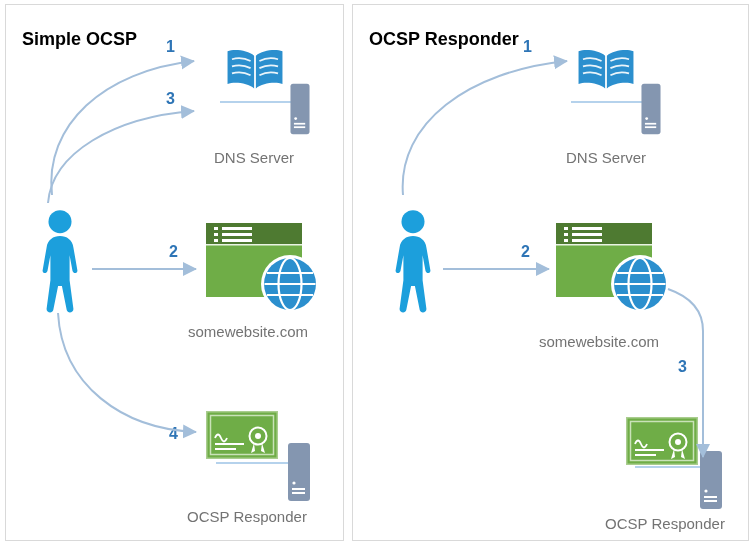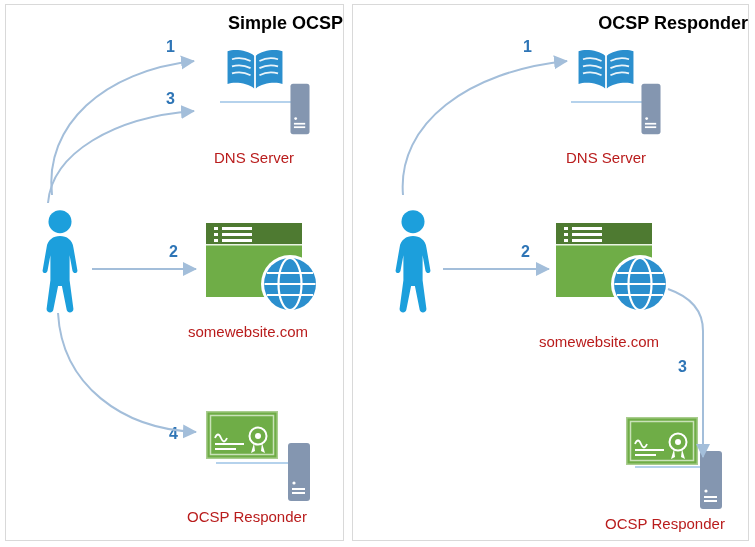--- a/index.html
+++ b/index.html
@@ -4,33 +4,33 @@
 <style>
   html,body{margin:0;padding:0;}
   body{
     width:755px;height:547px;position:relative;background:#ffffff;
     font-family:"Liberation Sans",sans-serif;overflow:hidden;
   }
   .panel{position:absolute;top:4px;background:#fff;border:1px solid #d9d9d9;}
   .panel-left{left:5px;width:337px;height:535px;}
   .panel-right{left:352px;width:395px;height:535px;}
   .panel-title{
-    position:absolute;top:8px;left:0;right:0;margin:0;text-align:right;
+    position:absolute;top:8px;left:0;right:0;margin:16px;text-align:left;
     font-size:18px;font-weight:bold;color:#000;
   }
   .layer{position:absolute;left:0;top:0;width:100%;height:100%;pointer-events:none;}
   .back-layer{z-index:0;}
   .front-layer{z-index:3;}
   .icon{position:absolute;z-index:1;line-height:0;}
   .step{
     position:absolute;z-index:2;color:#2e75b6;font-weight:bold;font-size:16px;
   }
   .node-label{
     position:absolute;z-index:2;width:170px;text-align:center;
-    color:#b91c1c;font-size:15px;
+    color:#737373;font-size:15px;
   }
 </style>
 </head>
 <body>
 
 <section class="panel panel-left">
   <h2 class="panel-title">Simple OCSP</h2>
 
   <svg class="layer back-layer" viewBox="0 0 337 535">
     <line x1="214" y1="97" x2="290" y2="97" stroke="#9dc3e6" stroke-width="1.4"></line>

